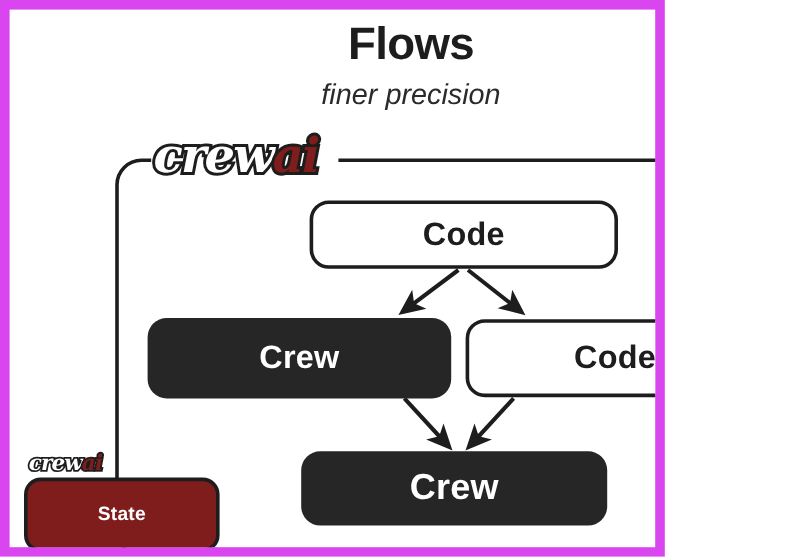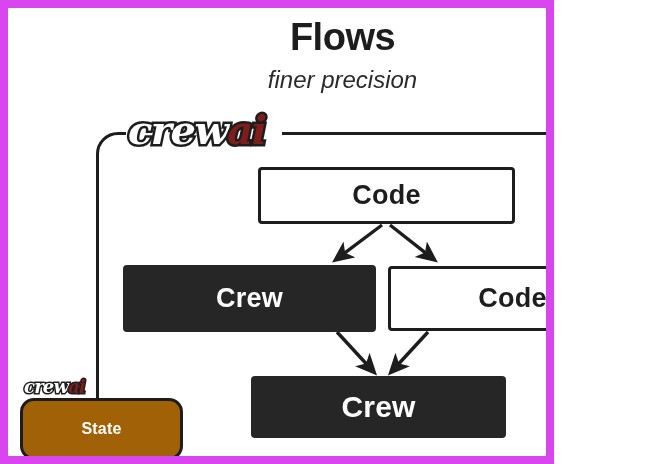--- a/index.html
+++ b/index.html
@@ -99,35 +99,35 @@
     z-index: 6;
   }
 
   
   .node {
     position: absolute;
     box-sizing: border-box;
     display: flex;
     align-items: center;
     justify-content: center;
-    border-radius: 4px;
+    border-radius: 16px;
     font-weight: bold;
     letter-spacing: 0.2px;
   }
   .node-light {
     background: #ffffff;
     border: 3px solid #1d1d1d;
     color: #1d1d1d;
   }
   .node-dark {
     background: #262626;
     color: #ffffff;
   }
   .node-state {
-    background: #a16207;
+    background: #7f1d1d;
     border: 3px solid #1d1d1d;
     color: #ffffff;
     border-radius: 14px;
   }
 
   #node-code-top   { left: 250px; top: 159px; width: 257px; height: 57px; font-size: 27px; }
   #node-crew-mid   { left: 115px; top: 257px; width: 253px; height: 67px; font-size: 27px; }
   #node-code-mid   { left: 380px; top: 258px; width: 249px; height: 65px; font-size: 27px; }
   #node-crew-bot   { left: 243px; top: 368px; width: 255px; height: 62px; font-size: 30px; }
   #node-state      { left: 12px;  top: 390px; width: 163px; height: 62px; font-size: 16px; z-index: 5; }

